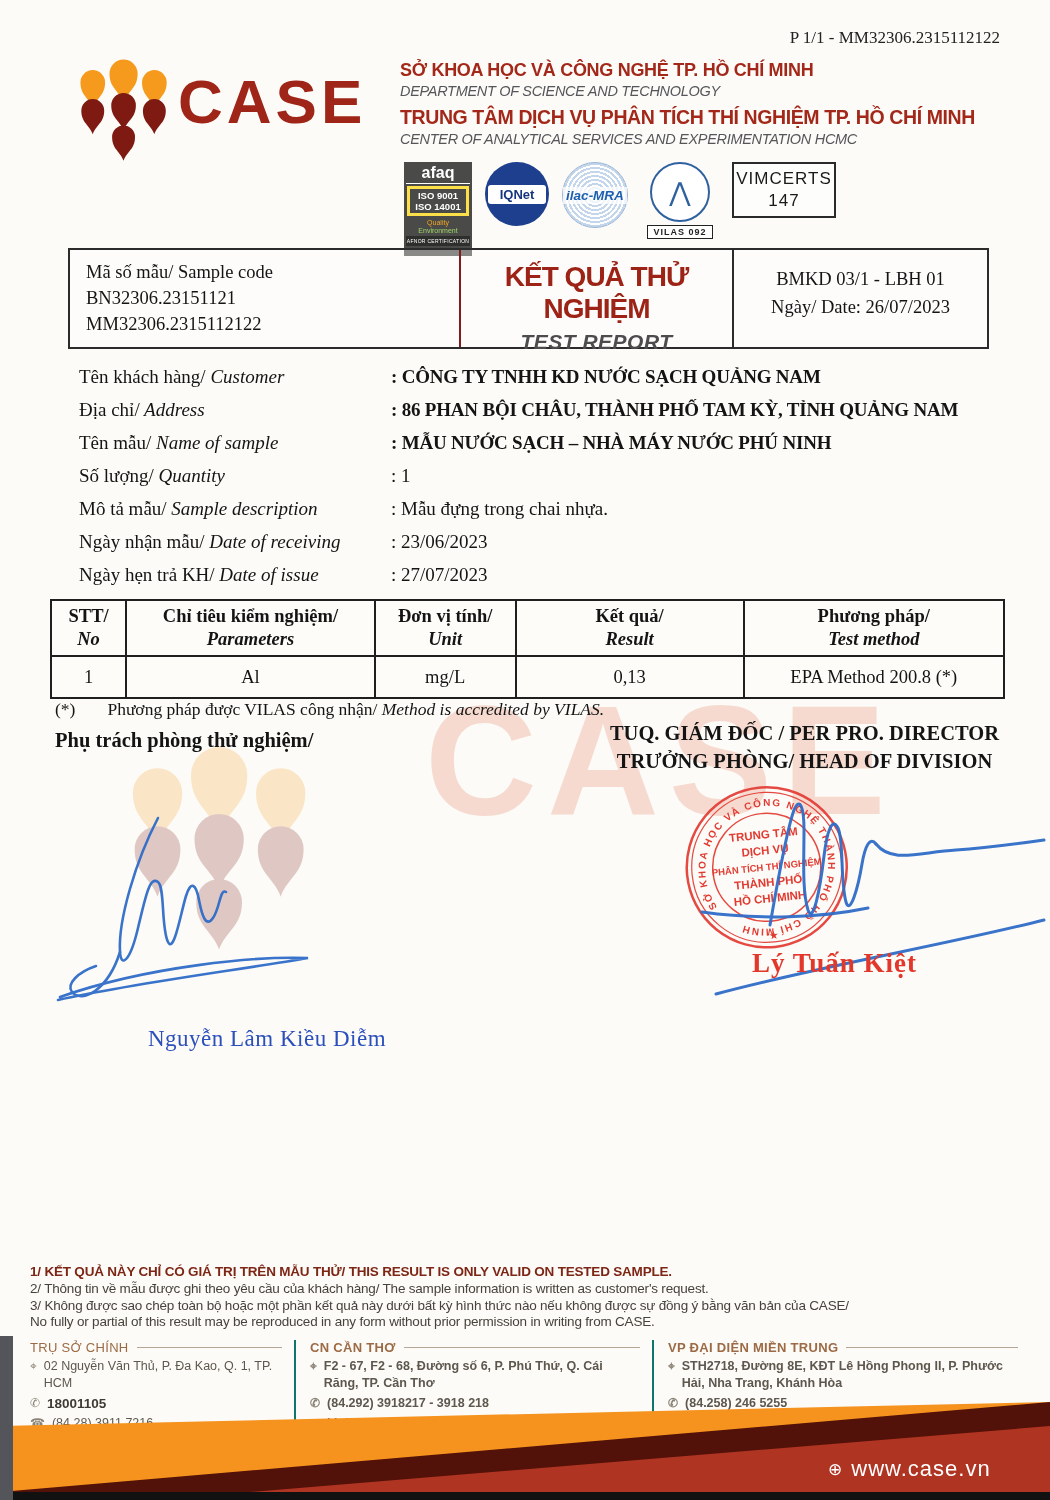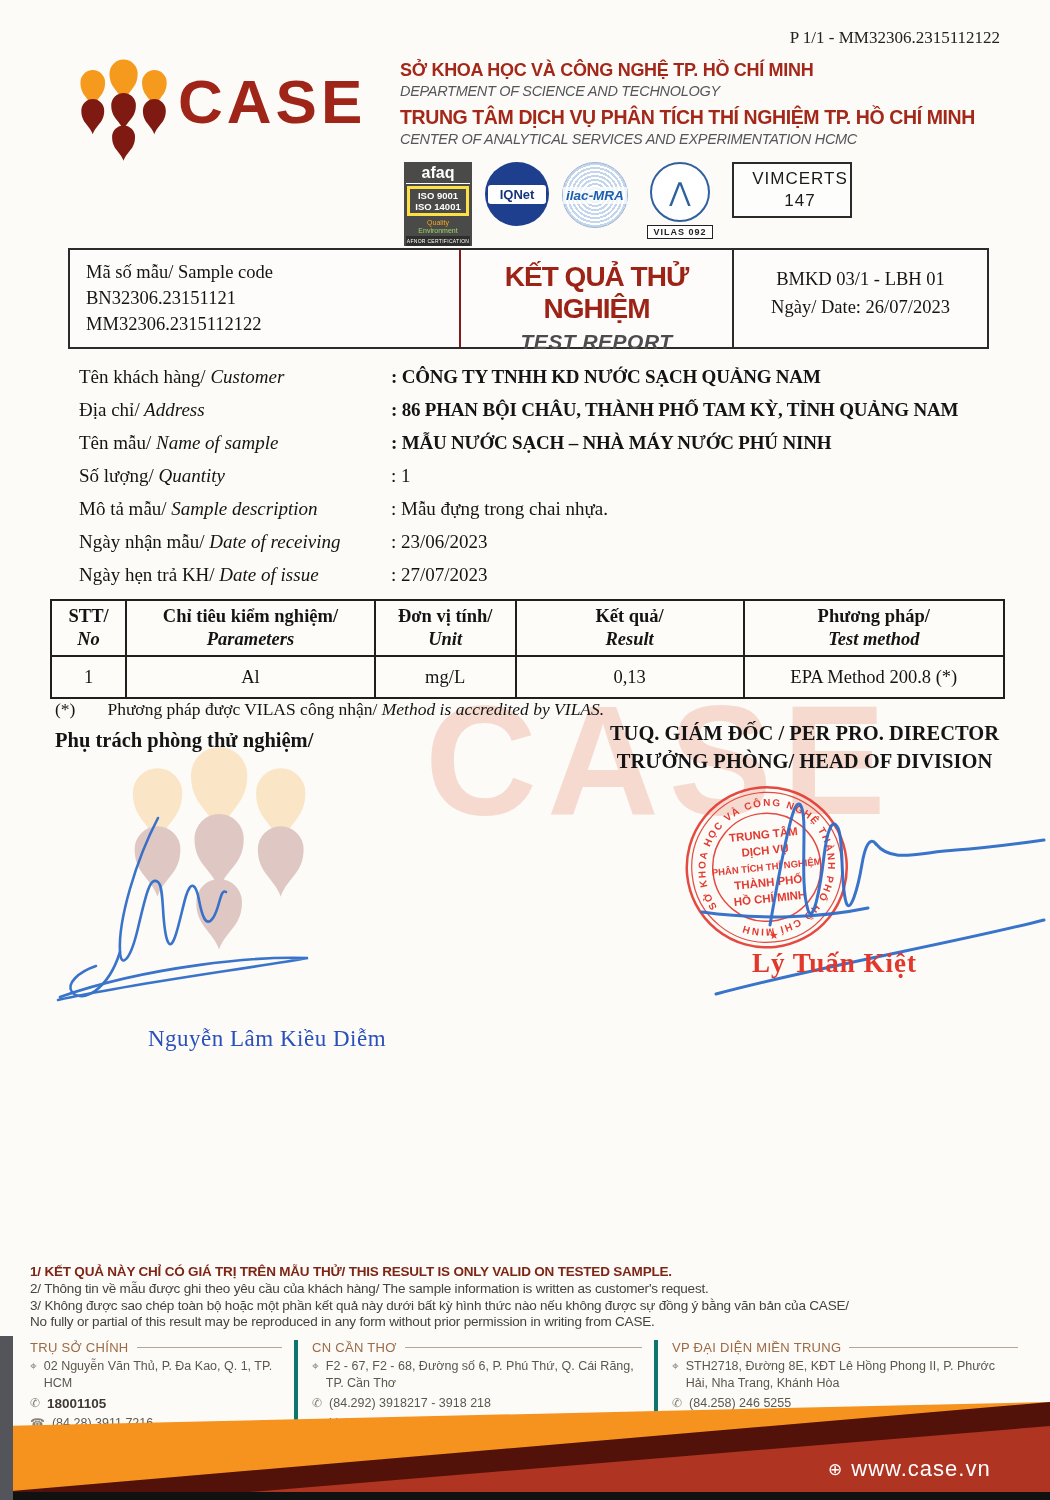--- a/index.html
+++ b/index.html
@@ -18,21 +18,21 @@
   
   .header-block{left:400px;top:60px;width:620px;font-family:"Liberation Sans",sans-serif;z-index:1;}
   .h-vi1{font-size:18px;font-weight:bold;color:#a3281a;letter-spacing:-0.3px;}
   .h-en1{font-size:14.5px;font-style:italic;color:#55565a;margin-top:2px;letter-spacing:-0.3px;}
   .h-vi2{font-size:19.5px;font-weight:bold;color:#a3281a;margin-top:7px;letter-spacing:-0.4px;}
   .h-en2{font-size:14.5px;font-style:italic;color:#55565a;margin-top:2px;letter-spacing:-0.3px;}
 
   
   .badges{left:404px;top:162px;display:flex;align-items:flex-start;gap:13px;
           font-family:"Liberation Sans",sans-serif;z-index:1;}
-  .badge-afaq{width:64px;background:#4a4a48;color:#fff;text-align:center;padding:2px 2px 0 2px;}
+  .badge-afaq{width:64px;background:#4a4a48;color:#fff;text-align:center;padding:2px 2px 10px 2px;}
   .afaq-name{font-size:16px;font-weight:bold;border-bottom:1px solid #fff;padding-bottom:1px;}
   .afaq-iso{font-size:9.5px;font-weight:bold;line-height:11px;border:3px solid #fde047;margin:2px 1px;padding:1px 0;}
   .afaq-qe{font-size:7px;line-height:8px;padding:1px 0;}
   .q-orange{color:#f5a623;} .q-green{color:#9fd468;}
   .afaq-foot{font-size:5px;background:#2e2e2c;padding:2px 0;letter-spacing:0.3px;}
   .badge-iqnet{width:64px;height:64px;border-radius:50%;background:#1e3f8e;position:relative;}
   .iqnet-band{position:absolute;left:3px;right:3px;top:23px;height:19px;background:#fff;
               display:flex;align-items:center;justify-content:center;
               font-size:13px;font-weight:bold;color:#16357e;border-radius:3px;}
   .badge-ilac{width:64px;height:64px;border-radius:50%;border:1px solid #9ab4d4;
@@ -42,21 +42,21 @@
              display:flex;align-items:center;justify-content:center;
              font-size:13.5px;font-weight:bold;color:#1d5fae;font-style:italic;}
   .badge-vilas{width:78px;display:flex;flex-direction:column;align-items:center;}
   .vilas-circle{width:56px;height:56px;border-radius:50%;border:2px solid #30619f;background:#fff;
                 display:flex;align-items:center;justify-content:center;color:#30619f;
                 font-size:26px;line-height:26px;}
   .vilas-label{margin-top:3px;border:1px solid #222;background:#fff;color:#222;font-size:9px;
                font-weight:bold;letter-spacing:1px;padding:1px 5px;}
   .badge-vimcerts{width:100px;height:52px;border:2px solid #2a2a2a;background:#fdfdfb;
                   display:flex;flex-direction:column;align-items:center;justify-content:center;
-                  font-size:17px;color:#1a1a1a;letter-spacing:1px;line-height:22px;padding-left:16px;}
+                  font-size:17px;color:#1a1a1a;letter-spacing:1px;line-height:22px;}
 
   
   .title-box{left:68px;top:248px;width:917px;height:97px;border:2px solid #2b2b2b;display:flex;z-index:1;background:rgba(255,255,255,0.35);}
   .tb-left{width:373px;border-right:2px solid #7f1d1d;padding:9px 0 0 16px;font-size:18.5px;line-height:26px;}
   .tb-center{width:271px;border-right:2px solid #2b2b2b;text-align:center;padding-top:11px;}
   .tb-title{font-family:"Liberation Sans",sans-serif;font-weight:bold;font-size:28px;color:#9c2316;letter-spacing:-1px;}
   .tb-sub{font-family:"Liberation Sans",sans-serif;font-style:italic;font-weight:bold;font-size:21px;
           color:#4c4c4e;margin-top:5px;letter-spacing:0.5px;}
   .tb-right{flex:1;text-align:center;padding-top:15px;font-size:18.5px;line-height:28px;}
 
@@ -99,21 +99,21 @@
   .name-right{left:752px;top:948px;font-size:27px;font-weight:bold;color:#e2372b;z-index:3;letter-spacing:1px;}
 
   
   .notes{left:30px;top:1264px;width:1000px;font-family:"Liberation Sans",sans-serif;font-size:13.5px;
          line-height:16.8px;color:#47423c;letter-spacing:-0.2px;z-index:1;}
   .note-strong{color:#7e2616;font-weight:bold;}
 
   
   .offices{left:30px;top:1340px;width:1000px;display:flex;font-family:"Liberation Sans",sans-serif;z-index:1;}
   .office{padding-right:12px;}
-  .office+.office{border-left:4px solid #0f766e;padding-left:14px;}
+  .office+.office{border-left:2px solid #0f766e;padding-left:14px;font-weight:bold;}
   .o1{width:252px;} .o2{width:330px;} .o3{flex:1;}
   .office-title{display:flex;align-items:center;color:#9c6a45;font-size:13px;letter-spacing:0.3px;white-space:nowrap;}
   .office-title::after{content:"";flex:1;border-top:1px solid #b5a695;margin-left:8px;min-width:20px;}
   .office-line{margin-top:3px;font-size:12.5px;line-height:17px;color:#5d574e;display:flex;}
   .office-line .ic{color:#8b8376;margin-right:7px;font-size:12px;flex:none;}
   .line-bold .txt{font-weight:bold;color:#3f3a33;font-size:13.5px;}
 
   
   .wave-svg{left:0;top:1400px;z-index:2;}
   .website{left:828px;top:1456px;z-index:4;color:#fff;font-family:"Liberation Sans",sans-serif;

